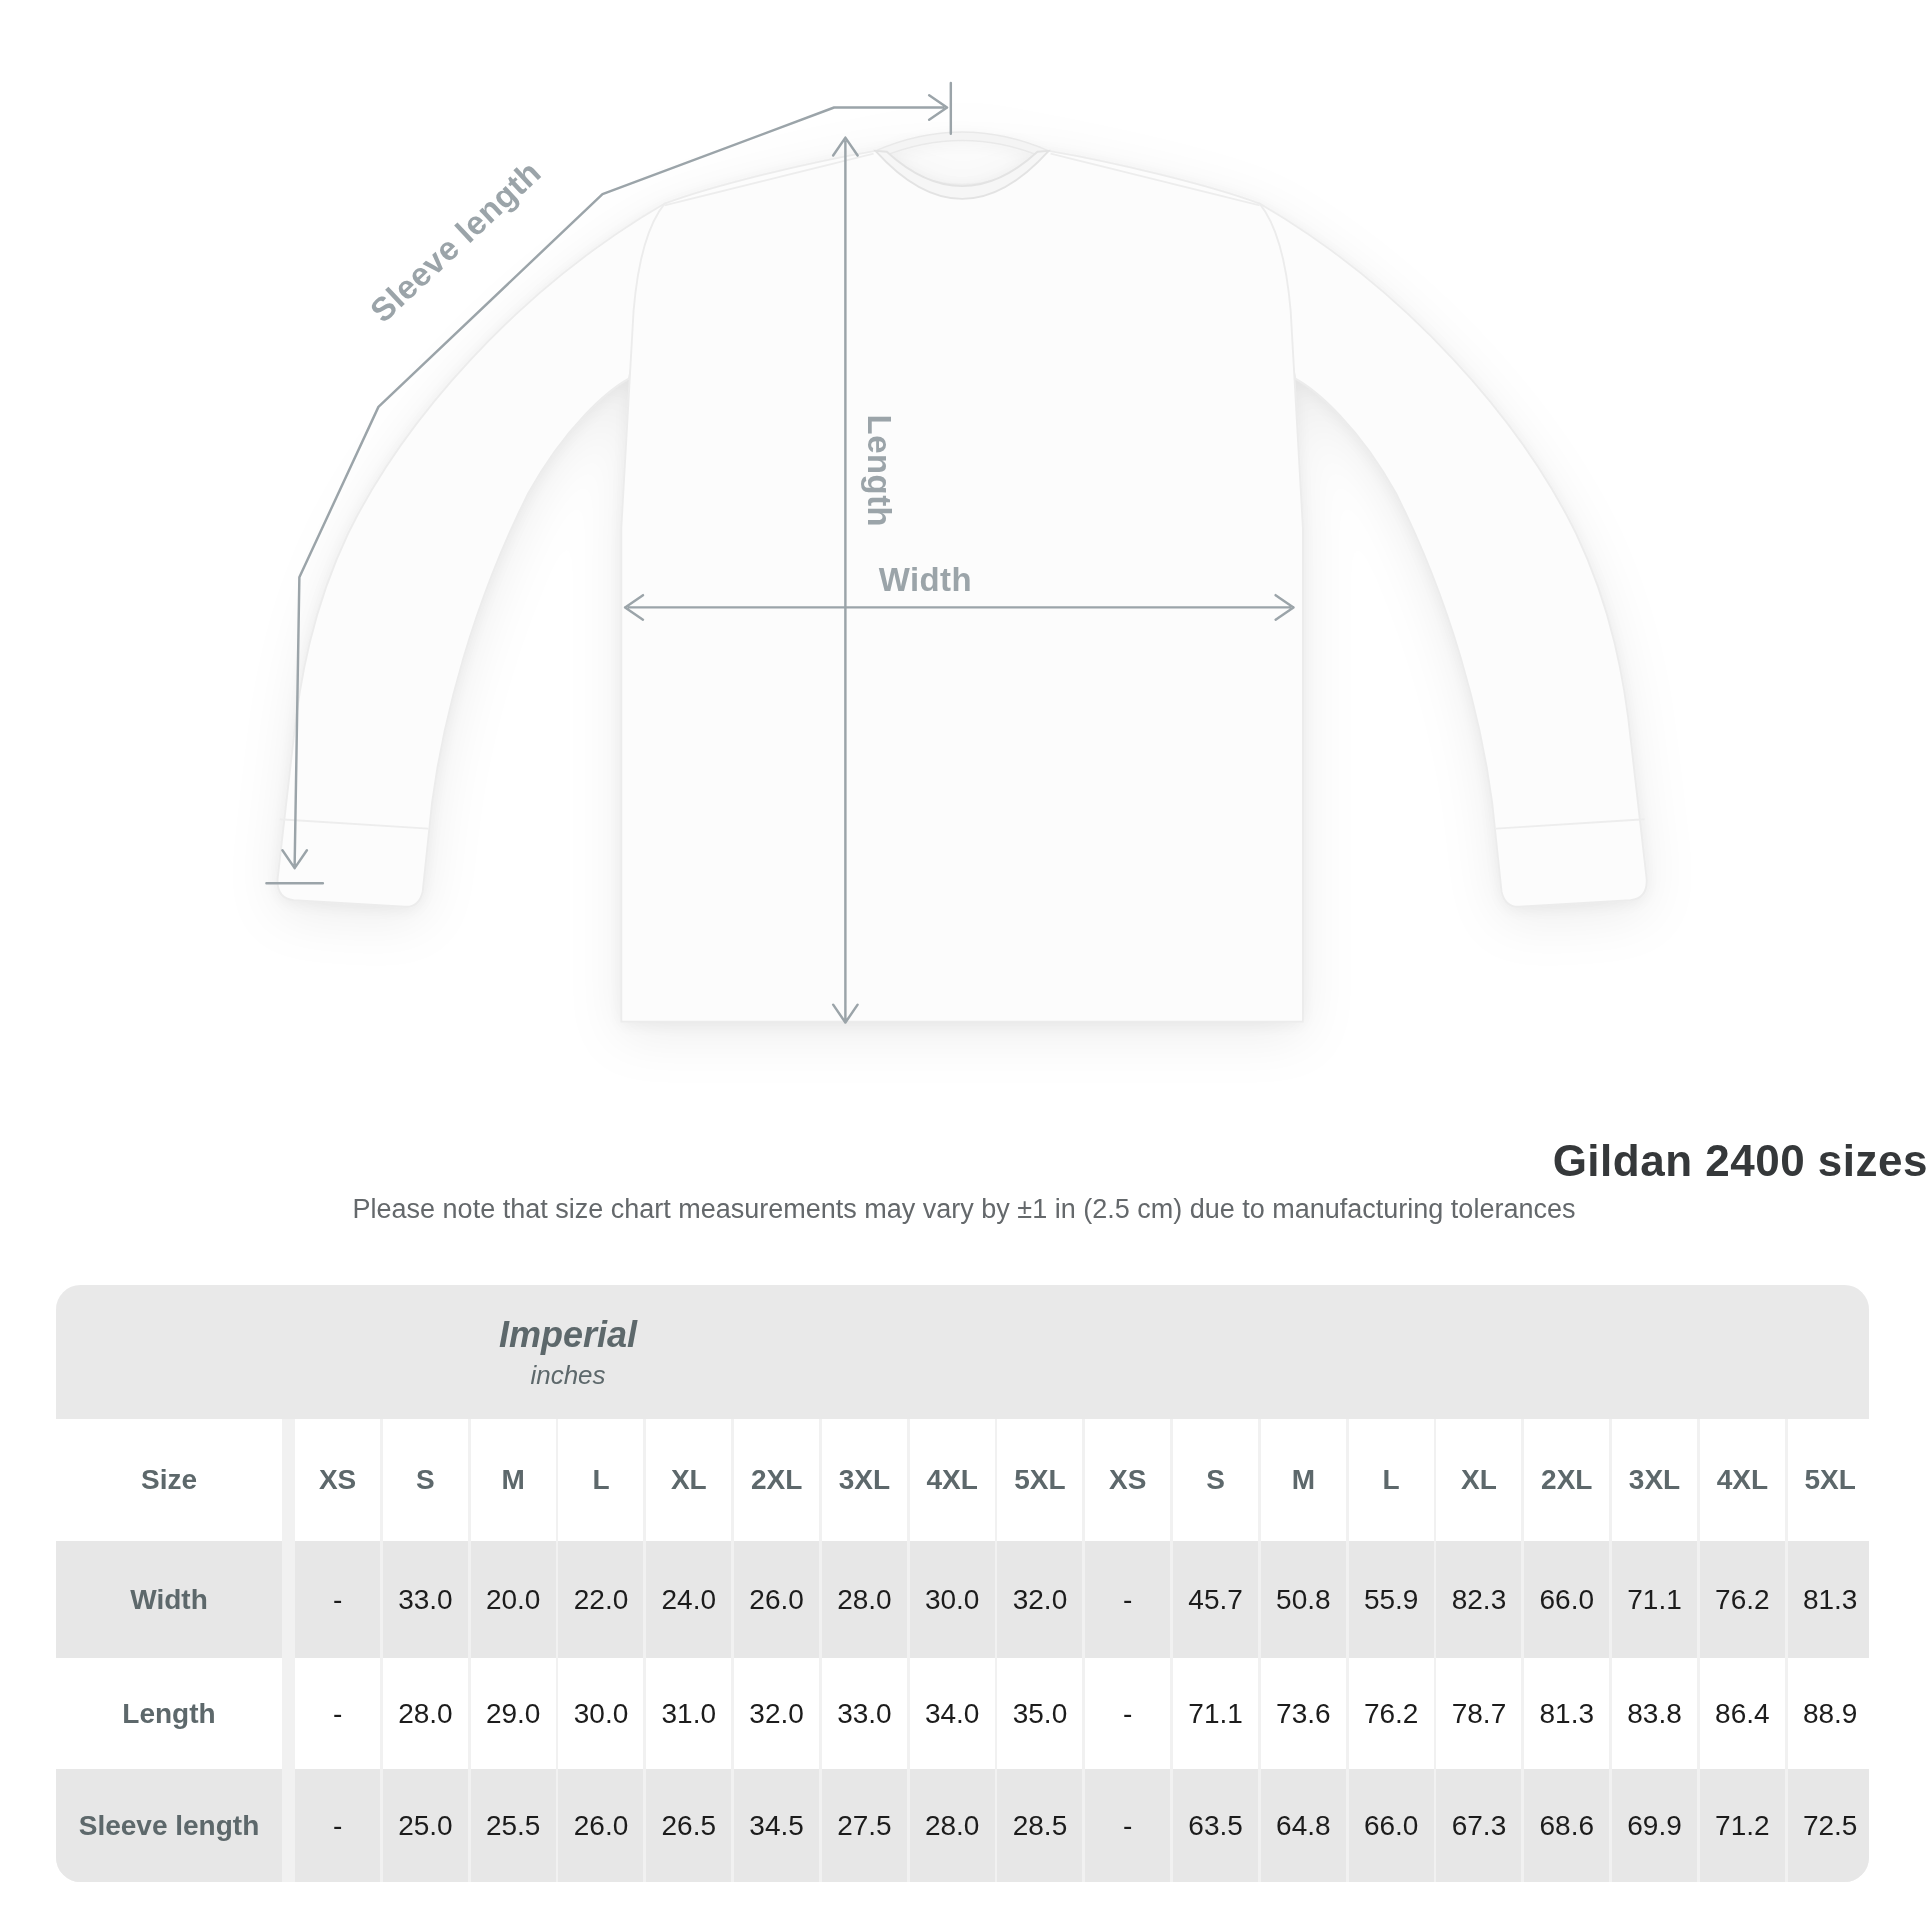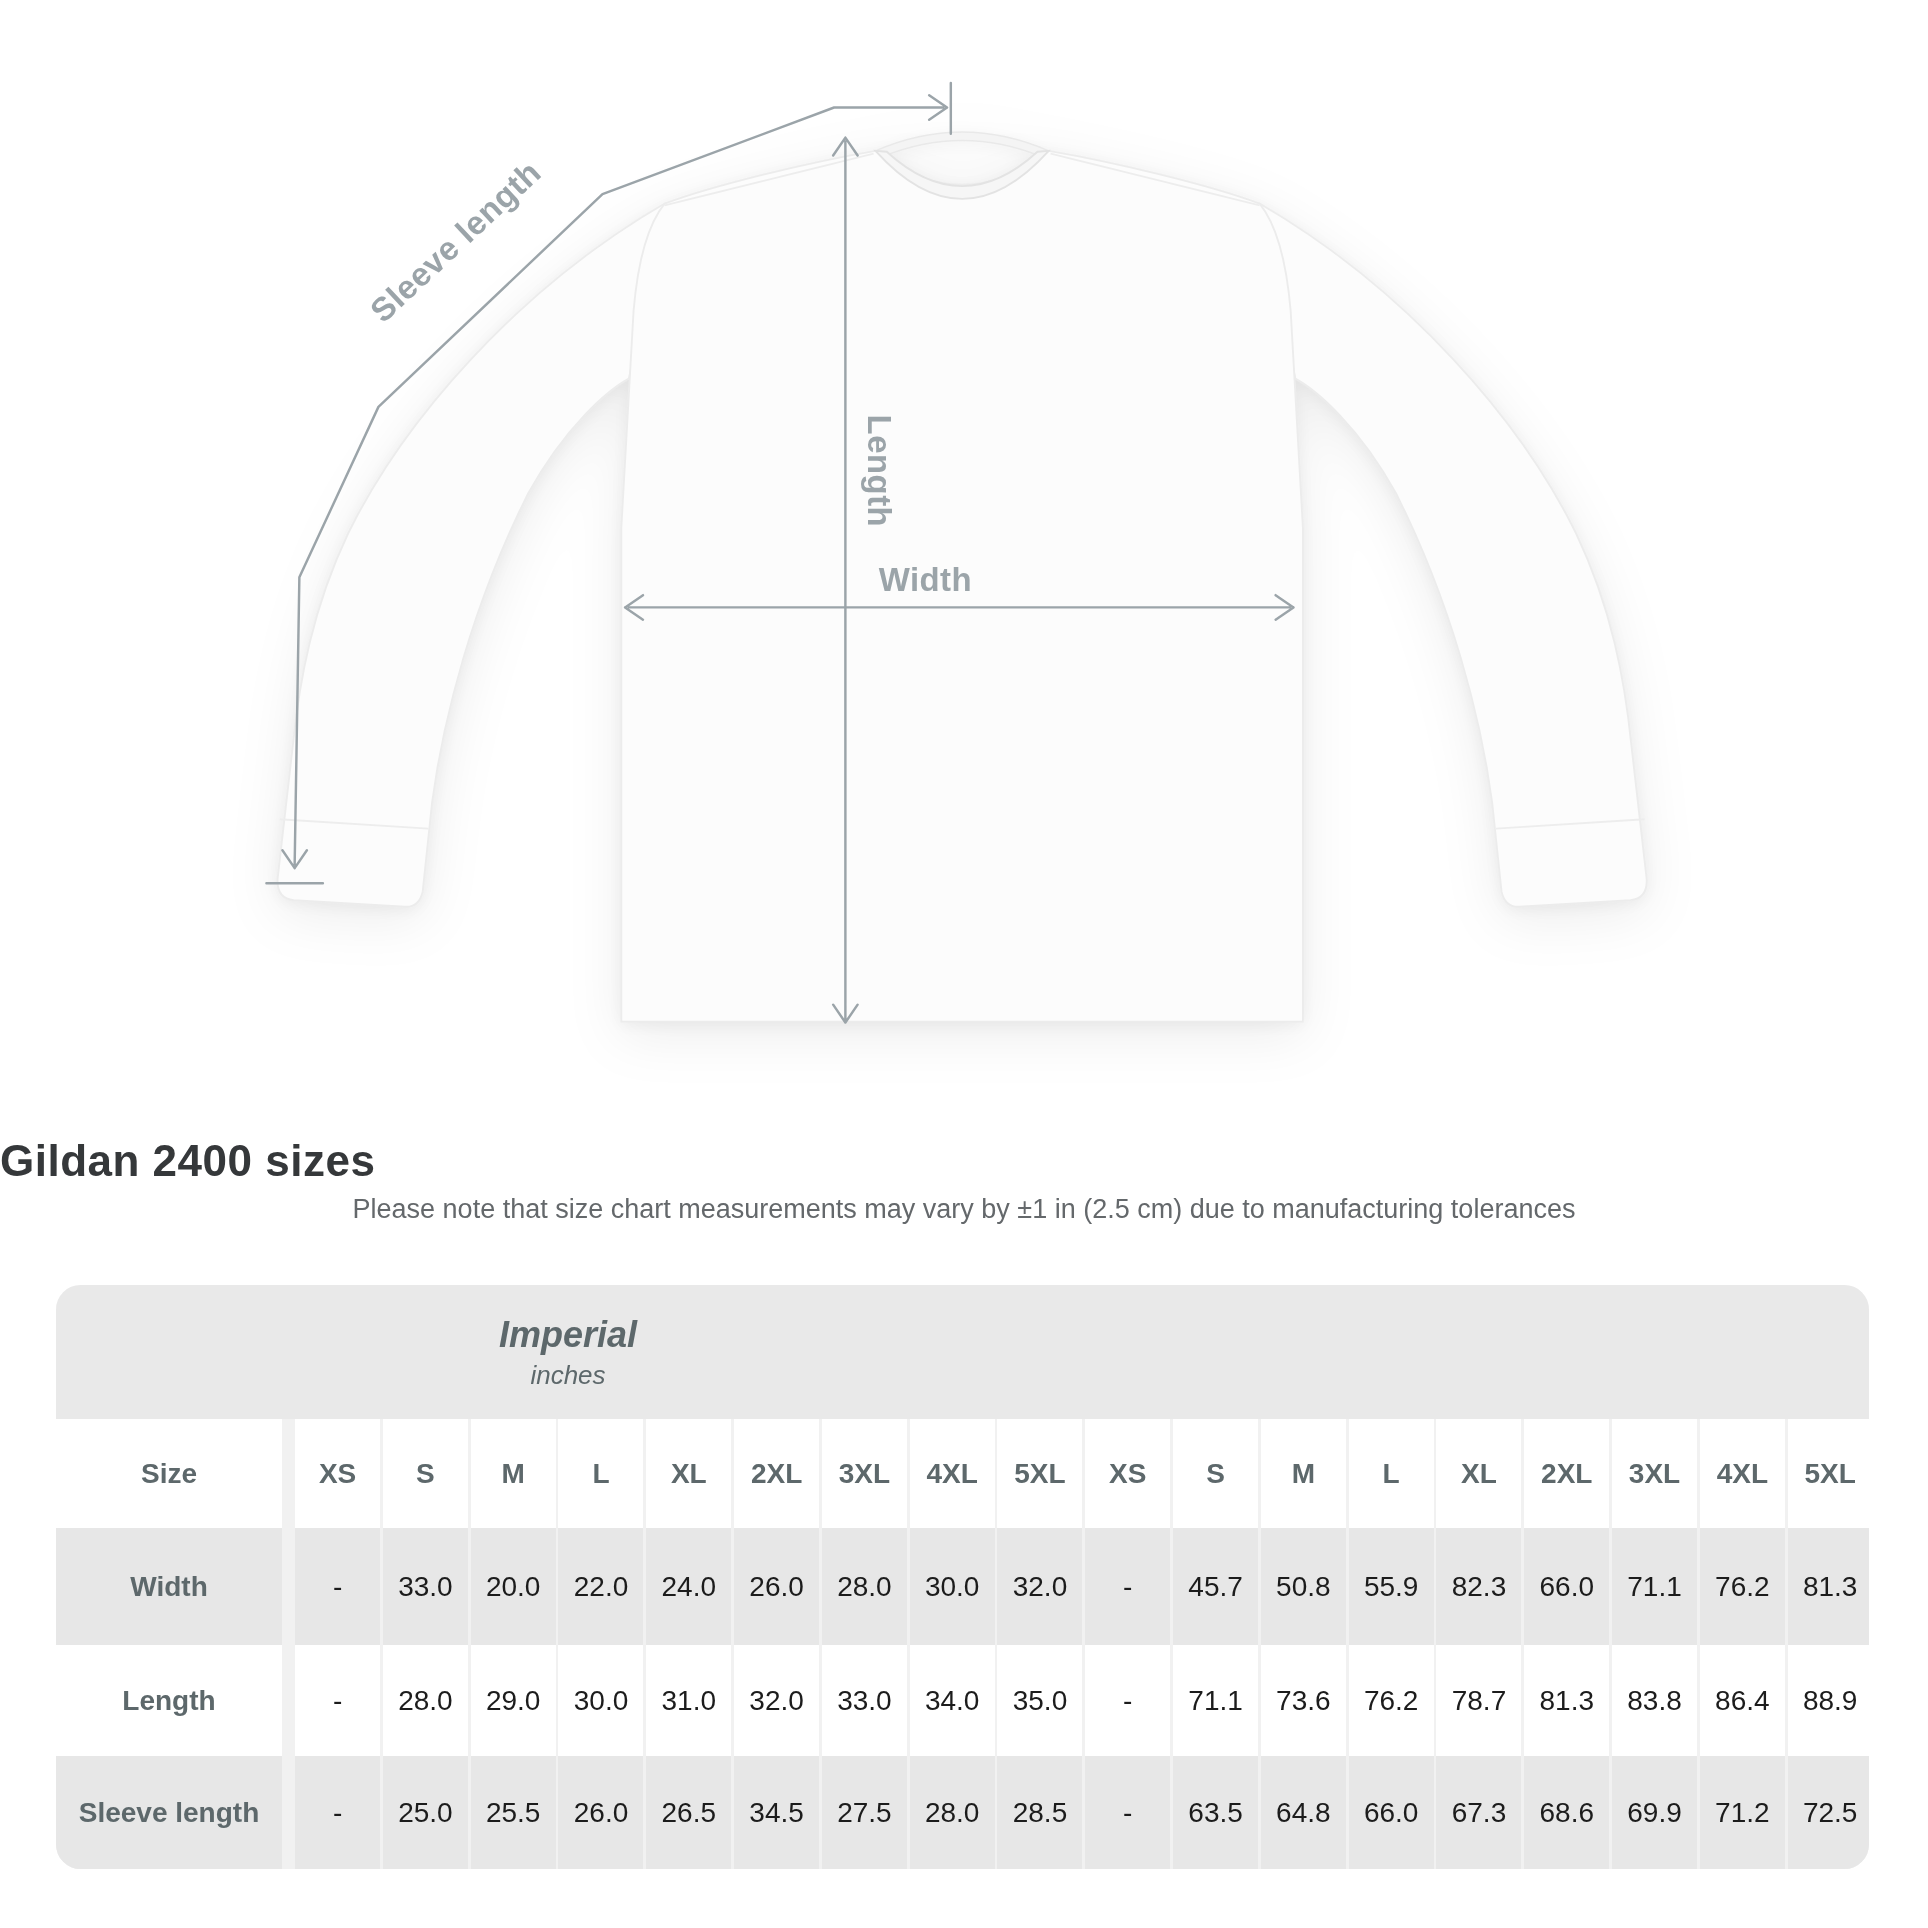--- a/index.html
+++ b/index.html
@@ -10,41 +10,41 @@
   
   #diagram-svg{position:absolute;left:0;top:0;}
   .shirt-piece{fill:#fcfcfc;stroke:#ececec;stroke-width:2;}
   .shirt-seam{fill:none;stroke:#ededed;stroke-width:2;}
   .collar-back{fill:#f4f4f4;stroke:#e9e9e9;stroke-width:1.5;}
   .collar-front{fill:#f6f6f6;stroke:#e3e3e3;stroke-width:2;}
   .measure{fill:none;stroke:#9ba4a9;stroke-width:2.6;stroke-linecap:round;stroke-linejoin:round;}
   .measure-label{font:700 35px "Liberation Sans", sans-serif;fill:#9ba4a9;letter-spacing:.5px;}
   
   #title{
-    position:absolute;left:0;top:1136px;width:1928px;text-align:left;
+    position:absolute;left:0;top:1136px;width:1928px;text-align:right;
     font-size:44px;font-weight:700;color:#35383a;letter-spacing:0.5px;
   }
   #subtitle{
     position:absolute;left:0;top:1194px;width:1928px;text-align:center;
     font-size:27px;color:#64686b;
   }
   
   #size-table{
     position:absolute;left:56px;top:1285px;width:1813px;
     border-radius:24.5px;overflow:hidden;
   }
   .band{height:134px;background:#e9e9e9;display:flex;}
   .band-half{display:flex;flex-direction:column;align-items:center;justify-content:center;padding-top:1px;}
   .band-name{font-size:36px;font-weight:700;font-style:italic;color:#5d686b;}
   .band-unit{font-size:26px;font-style:italic;color:#5d686b;margin-top:4px;}
   .trow{
     display:grid;grid-template-columns:226px 7.5px repeat(18,85px);
     column-gap:2.8px;background:#f1f1f1;
   }
-  .trow.header{height:109px;}
+  .trow.header{height:122px;}
   .trow.r0{height:117px;}
   .trow.r1{height:111px;}
   .trow.r2{height:113px;}
   .cell{display:flex;align-items:center;justify-content:center;font-size:28px;color:#1c1c1c;}
   .trow.white .cell{background:#ffffff;}
   .trow.gray  .cell{background:#e7e7e7;}
   .cell.lbl,.cell.head{font-weight:700;color:#5d686b;}
   .cell.spacer{background:transparent !important;}
 </style>
 </head>

